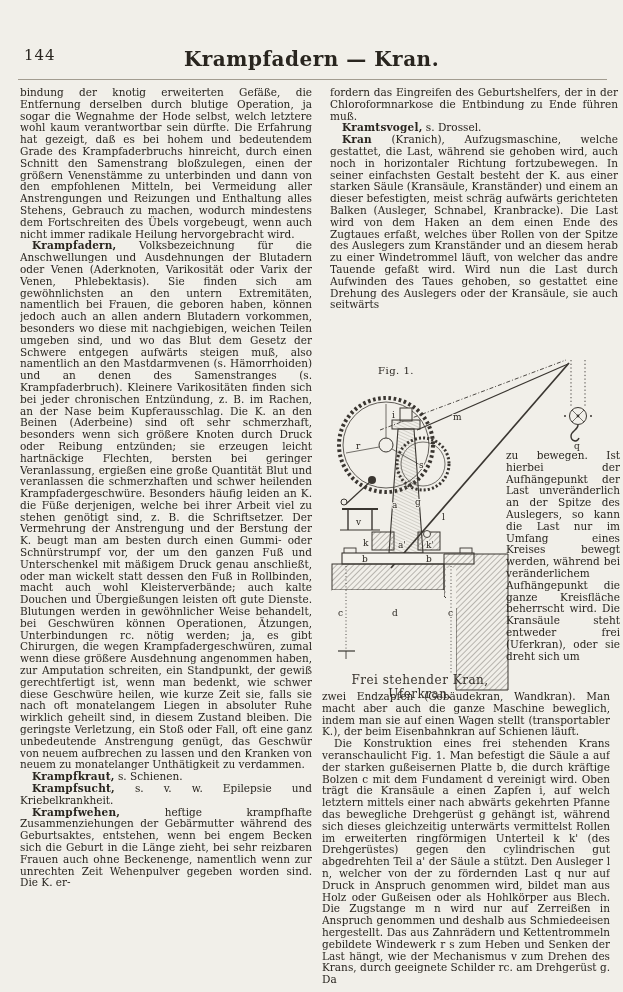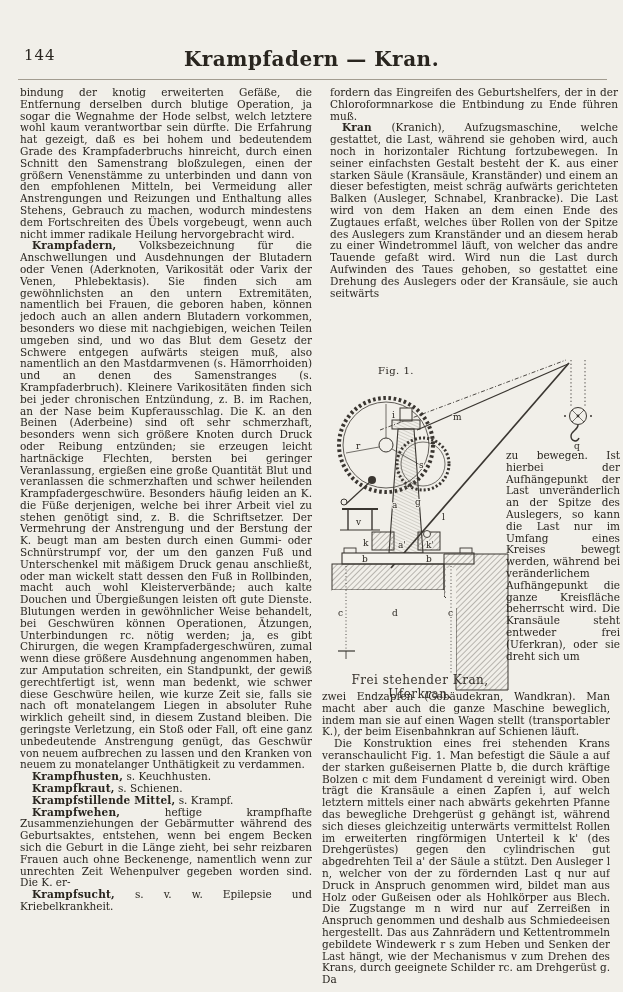--- a/index.html
+++ b/index.html
@@ -34,29 +34,28 @@
 
 <div class="page">
 
   <div class="pageno">144</div>
   <div class="runtitle">Krampfadern — Kran.</div>
   <div class="headrule"></div>
 
   <div class="col" id="leftcol">
     <p>bindung der knotig erweiterten Gefäße, die Entfernung derselben durch blutige Operation, ja sogar die Wegnahme der Hode selbst, welch letztere wohl kaum verantwortbar sein dürfte. Die Erfahrung hat gezeigt, daß es bei hohem und bedeutendem Grade des Krampfaderbruchs hinreicht, durch einen Schnitt den Samenstrang bloßzulegen, einen der größern Venenstämme zu unterbinden und dann von den empfohlenen Mitteln, bei Vermeidung aller Anstrengungen und Reizungen und Enthaltung alles Stehens, Gebrauch zu machen, wodurch mindestens dem Fortschreiten des Übels vorgebeugt, wenn auch nicht immer radikale Heilung hervorgebracht wird.</p>
     <p class="entry"><strong>Krampfadern,</strong> <span>Volksbezeichnung für die Anschwellungen und Ausdehnungen der Blutadern oder Venen (Aderknoten, Varikosität oder Varix der Venen, Phlebektasis). Sie finden sich am gewöhnlichsten an den untern Extremitäten, namentlich bei Frauen, die geboren haben, können jedoch auch an allen andern Blutadern vorkommen, besonders wo diese mit nachgiebigen, weichen Teilen umgeben sind, und wo das Blut dem Gesetz der Schwere entgegen aufwärts steigen muß, also namentlich an den Mastdarmvenen (s. Hämorrhoiden) und an denen des Samenstranges (s. Krampfaderbruch). Kleinere Varikositäten finden sich bei jeder chronischen Entzündung, z. B. im Rachen, an der Nase beim Kupferausschlag. Die K. an den Beinen (Aderbeine) sind oft sehr schmerzhaft, besonders wenn sich größere Knoten durch Druck oder Reibung entzünden; sie erzeugen leicht hartnäckige Flechten, bersten bei geringer Veranlassung, ergießen eine große Quantität Blut und veranlassen die schmerzhaften und schwer heilenden Krampfadergeschwüre. Besonders häufig leiden an K. die Füße derjenigen, welche bei ihrer Arbeit viel zu stehen genötigt sind, z. B. die Schriftsetzer. Der Vermehrung der Anstrengung und der Berstung der K. beugt man am besten durch einen Gummi- oder Schnürstrumpf vor, der um den ganzen Fuß und Unterschenkel mit mäßigem Druck genau anschließt, oder man wickelt statt dessen den Fuß in Rollbinden, macht auch wohl Kleisterverbände; auch kalte Douchen und Übergießungen leisten oft gute Dienste. Blutungen werden in gewöhnlicher Weise behandelt, bei Geschwüren können Operationen, Ätzungen, Unterbindungen rc. nötig werden; ja, es gibt Chirurgen, die wegen Krampfadergeschwüren, zumal wenn diese größere Ausdehnung angenommen haben, zur Amputation schreiten, ein Standpunkt, der gewiß gerechtfertigt ist, wenn man bedenkt, wie schwer diese Geschwüre heilen, wie kurze Zeit sie, falls sie nach oft monatelangem Liegen in absoluter Ruhe wirklich geheilt sind, in diesem Zustand bleiben. Die geringste Verletzung, ein Stoß oder Fall, oft eine ganz unbedeutende Anstrengung genügt, das Geschwür von neuem aufbrechen zu lassen und den Kranken von neuem zu monatelanger Unthätigkeit zu verdammen.</span></p>
-    <p class="entry"><strong>Krampfhusten,</strong> <span>s. Keuchhusten.</span></p>
     <p class="entry"><strong>Krampfkraut,</strong> <span>s. Schienen.</span></p>
-    <p class="entry"><strong>Krampfstillende Mittel,</strong> <span>s. Krampf.</span></p>
+    <p class="entry"><strong>Krampfsucht,</strong> <span>s. v. w. Epilepsie und Kriebelkrankheit.</span></p>
     <p class="entry"><strong>Krampfwehen,</strong> <span>heftige krampfhafte Zusammenziehungen der Gebärmutter während des Geburtsaktes, entstehen, wenn bei engem Becken sich die Geburt in die Länge zieht, bei sehr reizbaren Frauen auch ohne Beckenenge, namentlich wenn zur unrechten Zeit Wehenpulver gegeben worden sind. Die K. er-</span></p>
-    <p class="entry"><strong>Krampfsucht,</strong> <span>s. v. w. Epilepsie und Kriebelkrankheit.</span></p>
   </div>
 
   <div class="col" id="rctop">
     <p>fordern das Eingreifen des Geburtshelfers, der in der Chloroformnarkose die Entbindung zu Ende führen muß.</p>
+    <p class="entry"><strong>Kramtsvogel,</strong> <span>s. Drossel.</span></p>
     <p class="entry"><strong>Kran</strong> <span>(Kranich), Aufzugsmaschine, welche gestattet, die Last, während sie gehoben wird, auch noch in horizontaler Richtung fortzubewegen. In seiner einfachsten Gestalt besteht der K. aus einer starken Säule (Kransäule, Kranständer) und einem an dieser befestigten, meist schräg aufwärts gerichteten Balken (Ausleger, Schnabel, Kranbracke). Die Last wird von dem Haken an dem einen Ende des Zugtaues erfaßt, welches über Rollen von der Spitze des Auslegers zum Kranständer und an diesem herab zu einer Windetrommel läuft, von welcher das andre Tauende gefaßt wird. Wird nun die Last durch Aufwinden des Taues gehoben, so gestattet eine Drehung des Auslegers oder der Kransäule, sie auch seitwärts</span></p>
   </div>
 
   <div id="figwrap">
     <svg width="292" height="334" viewBox="0 0 292 334">
       <defs>
         <pattern id="hatch" width="4" height="4" patternUnits="userSpaceOnUse" patternTransform="rotate(45)">
           <line x1="0" y1="0" x2="0" y2="4" stroke="#4a453e" stroke-width="0.7"></line>
         </pattern>
         <pattern id="colhatch" width="3" height="3" patternUnits="userSpaceOnUse" patternTransform="rotate(115)">

